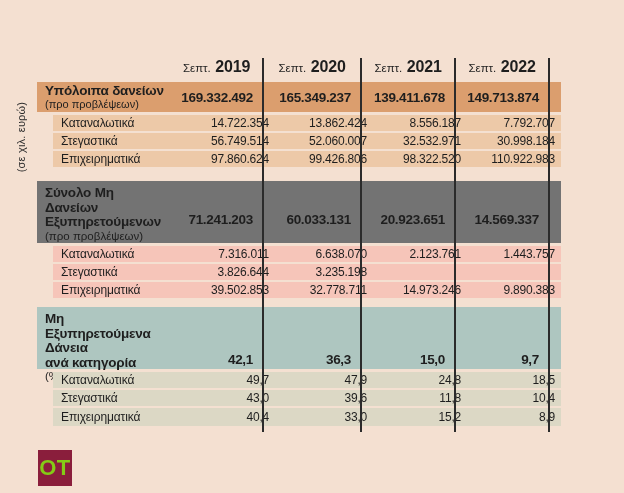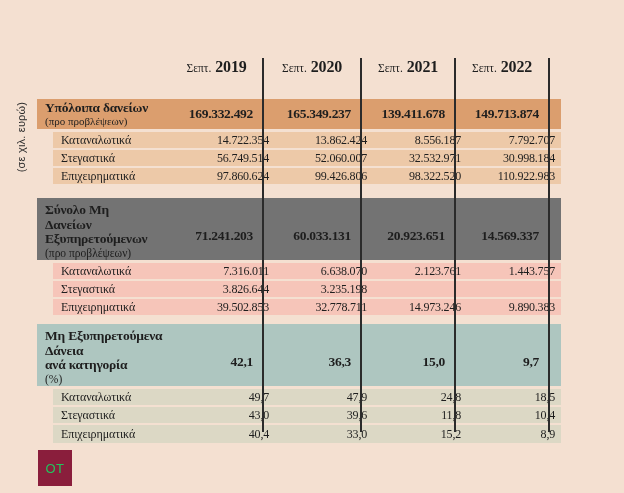--- a/index.html
+++ b/index.html
@@ -14,38 +14,38 @@
   .canvas { position:absolute; inset:0; width:624px; height:493px; }
 
   
   .units-label {
     position:absolute; left:21px; top:137px;
     transform:translate(-50%,-50%) rotate(-90deg);
     white-space:nowrap; font-size:11px; color:#2c2c2c; letter-spacing:0.2px;
   }
 
   
-  .table { position:absolute; left:37px; top:53px; width:524px;font-family:Liberation Serif, serif; }
+  .table { position:absolute; left:37px; top:53px; width:524px; }
   .grid-row {
     display:grid;
     grid-template-columns:133px 93px 98px 94px 94px;
   }
 
   
   .header-row { height:27px; align-items:center; }
   .year-cell { text-align:center; white-space:nowrap; }
   .year-cell .month { font-size:11.5px; }
   .year-cell .year { font-size:16px; font-weight:600; letter-spacing:-0.2px; }
 
   
   .band { position:relative; }
   .value-cell { text-align:right; padding-right:10px; white-space:nowrap; }
   .label-cell { padding-left:8px; }
 
-  .s1-header { margin-top:19px; height:30px; background:#db9e6e; align-items:center; }
+  .s1-header { margin-top:2px; height:30px; background:#db9e6e; align-items:center; }
   .s1-header .band-title { font-size:13.5px; font-weight:bold; line-height:14px; letter-spacing:-0.2px; }
   .s1-header .band-subtitle { font-size:11px; line-height:12px; }
   .total-value { font-size:13.5px; font-weight:bold; letter-spacing:-0.3px; }
 
   .data-row { margin-top:2px; height:16px; align-items:center; font-size:12px;margin-left:16px; }
   .data-row .row-label { letter-spacing:-0.1px; }
   .row-value { font-size:12px; letter-spacing:-0.2px; }
   .s1-row { background:#edc9a8; }
   .s2-row { background:#f6c5b9; }
   .s3-row { background:#dcd8c5; }
@@ -69,21 +69,21 @@
   .vline-1 { left:262px; }
   .vline-2 { left:360px; }
   .vline-3 { left:454px; }
   .vline-4 { left:548px; }
 
   
   .logo {
     position:absolute; left:38px; top:450px; width:34px; height:36px;
     background:#8a1e3c; display:flex; align-items:center; justify-content:center;
   }
-  .logo span { color:#22c55e; font-size:13px; font-weight:normal; letter-spacing:0.5px; }
+  .logo span { color:#84cc16; font-size:22px; font-weight:bold; letter-spacing:0.5px; }
 </style>
 </head>
 <body>
 
 <div class="canvas">
 
   <div class="units-label">(σε χιλ. ευρώ)</div>
 
   <div class="table">
 

